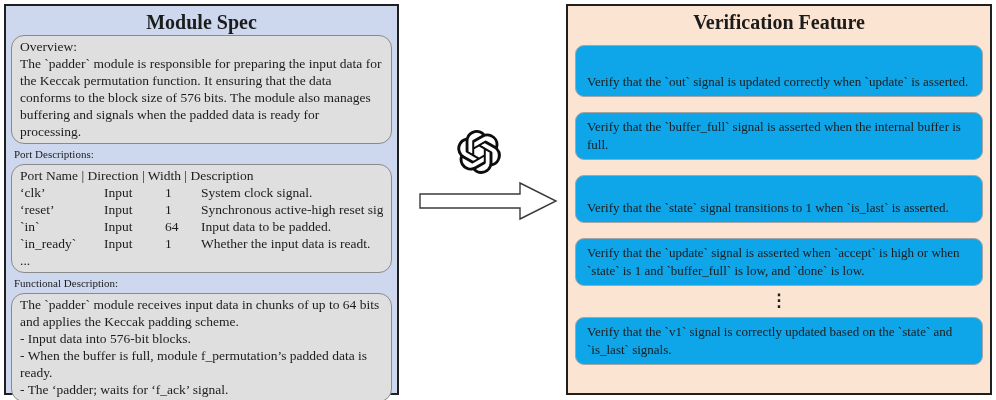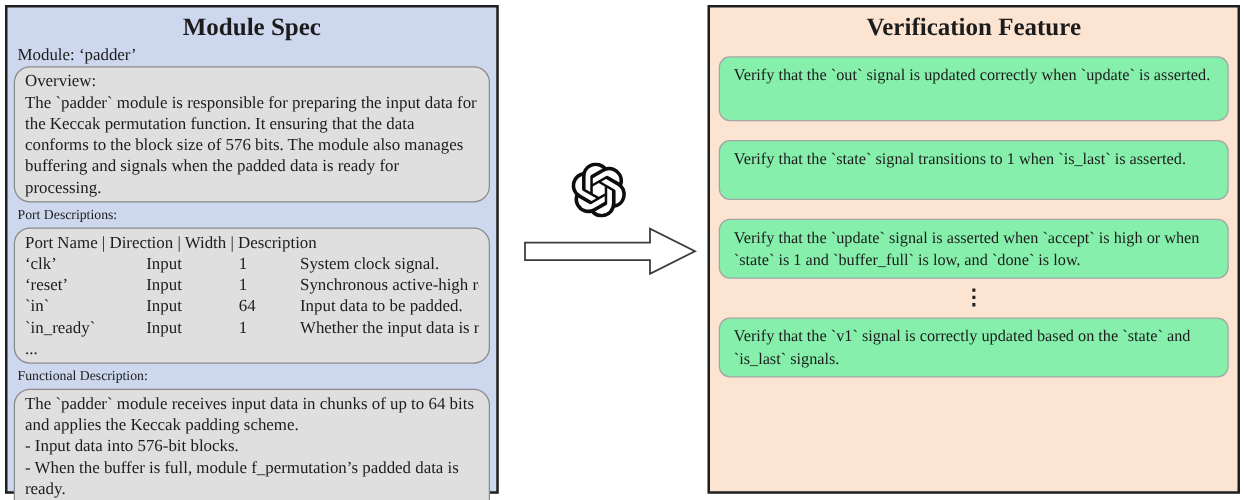--- a/index.html
+++ b/index.html
@@ -49,67 +49,66 @@
   .section-label {
     font-size: 11px;
     line-height: 17px;
     padding-left: 3px;
     margin-top: 2px;
   }
   .port-header { white-space: nowrap; }
   .port-grid {
     display: grid;
     grid-template-columns: 80px 57px 32px 1fr;
-    column-gap: 17px;
+    column-gap: 4px;
   }
   .port-grid span { white-space: nowrap; overflow: hidden; }
   .func-line { margin: 0; }
   
   .middle-zone { position: absolute; left: 399px; top: 0; width: 167px; height: 400px; }
   .openai-logo { position: absolute; left: 58px; top: 130px; }
   .flow-arrow { position: absolute; left: 20px; top: 181px; }
   
   .right-panel {
     left: 566px;
     width: 426px;
     background: #fbe5d2;
     padding: 2px 7px;
     display: flex;
     flex-direction: column;
     font-family: Liberation Serif, serif;
   }
   .verify-box {
     box-sizing: border-box;
-    background: #86efac;
+    background: #0ea5e9;
     border: 1px solid #a5a5a5;
     border-radius: 9px;
     padding: 5px 11px;
     font-size: 13px;
     line-height: 18px;
     min-height: 48px;
     display: flex;
-    align-items: flex-start;
+    align-items: flex-end;
     margin-top: 15px;
   }
   .verify-box:first-of-type { margin-top: 10px; min-height: 52px; }
   .vdots {
     text-align: center;
     font-size: 17px;
     font-weight: bold;
     line-height: 14px;
     margin-top: 8px;
     margin-bottom: -6px;
   }
 </style>
 </head>
 <body>
 
 <section class="panel left-panel">
   <h2 class="panel-title">Module Spec</h2>
-  <div class="module-line">Module: ‘padder’</div>
 
   <div class="gray-box">
     <div>Overview:</div>
     <div>The `padder` module is responsible for preparing the input data for the Keccak permutation function. It ensuring that the data conforms to the block size of 576 bits. The module also manages buffering and signals when the padded data is ready for processing.</div>
   </div>
 
   <div class="section-label">Port Descriptions:</div>
 
   <div class="gray-box">
     <div class="port-header">Port Name | Direction | Width | Description</div>
@@ -160,20 +159,23 @@
   </svg>
 </div>
 
 <section class="panel right-panel">
   <h2 class="panel-title">Verification Feature</h2>
 
   <div class="verify-box">
     <span>Verify that the `out` signal is updated correctly when `update` is asserted.</span>
   </div>
   <div class="verify-box">
+    <span>Verify that the `buffer_full` signal is asserted when the internal buffer is full.</span>
+  </div>
+  <div class="verify-box">
     <span>Verify that the `state` signal transitions to 1 when `is_last` is asserted.</span>
   </div>
   <div class="verify-box">
     <span>Verify that the `update` signal is asserted when `accept` is high or when `state` is 1 and `buffer_full` is low, and `done` is low.</span>
   </div>
   <div class="vdots">⋮</div>
   <div class="verify-box">
     <span>Verify that the `v1` signal is correctly updated based on the `state` and `is_last` signals.</span>
   </div>
 </section>

